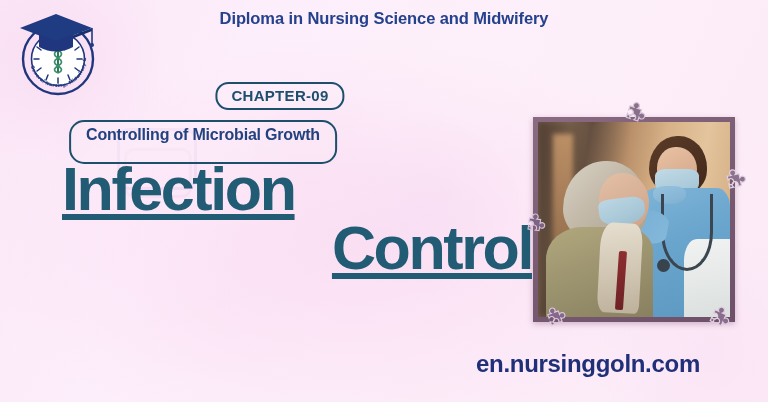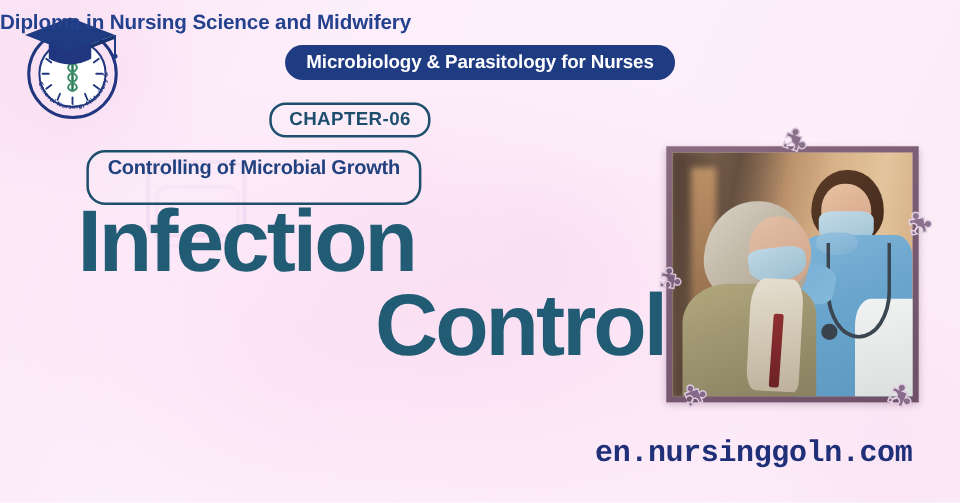--- a/index.html
+++ b/index.html
@@ -67,20 +67,21 @@
     width: 96px;
     height: 96px;
   }
   .logo svg { display: block; width: 96px; height: 96px; }
 
   
   .course-title {
     position: absolute;
     left: 0; right: 0;
     top: 9px;
+    text-align: center;
     font-size: 16.5px;
     font-weight: bold;
     letter-spacing: -0.1px;
     color: #24418d;
   }
 
   .subject-pill {
     position: absolute;
     left: 50%;
     transform: translateX(-50%);
@@ -129,41 +130,41 @@
     background: rgba(253,240,250,0.30);
   }
 
   
   .main-title {
     position: absolute;
     left: 62px;
     top: 160px;
     width: 470px;
     color: #215b74;
-    font-size: 70px;
+    font-size: 61px;
     font-weight: bold;
     line-height: 0.96;
     letter-spacing: -2.4px;
+    text-decoration: underline;
   }
   .main-title .l2 {
     display: block;
     text-align: right;
     padding-left: 22px;
   }
 
   
   .website {
     position: absolute;
     left: 476px;
     top: 350px;
     font-size: 24px;
     font-weight: bold;
     color: #1f2f78;
     letter-spacing: -0.3px;
-    font-family: Liberation Mono, monospace;
   }
 
   
   .photo-wrap {
     position: absolute;
     left: 533px;
     top: 117px;
     width: 202px;
     height: 205px;
   }
@@ -397,23 +398,22 @@
         <path d="M47 36 L83 22 L83 25 L47 39 Z" fill="#17306e"></path>
         <path d="M30 28 L30 41 q17 9 34 0 L64 28 L47 35 Z" fill="#20367e"></path>
         <line x1="83" y1="22" x2="83" y2="38" stroke="#1f3b82" stroke-width="1.6"></line>
         <circle cx="83" cy="39" r="2" fill="#1f3b82"></circle>
       </g>
     </svg>
   </div>
 
   <div class="course-title">Diploma in Nursing Science and Midwifery</div>
 
-  <div class="subject-pill">Microbiology &amp; Parasitology for Nurses</div>
-
-  <div class="chapter-badge">CHAPTER-06</div>
+
+  <div class="chapter-badge">CHAPTER-09</div>
 
   <div class="topic-badge">Controlling of Microbial Growth</div>
 
   <div class="main-title">
     <span class="l1">Infection</span>
     <span class="l2">Control</span>
   </div>
 
   <div class="website">en.nursinggoln.com</div>
 

